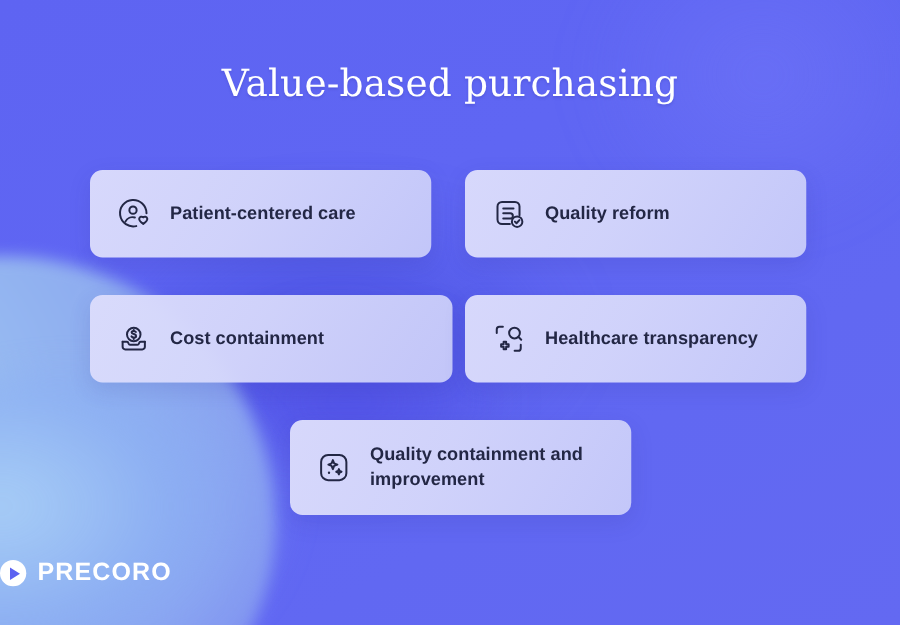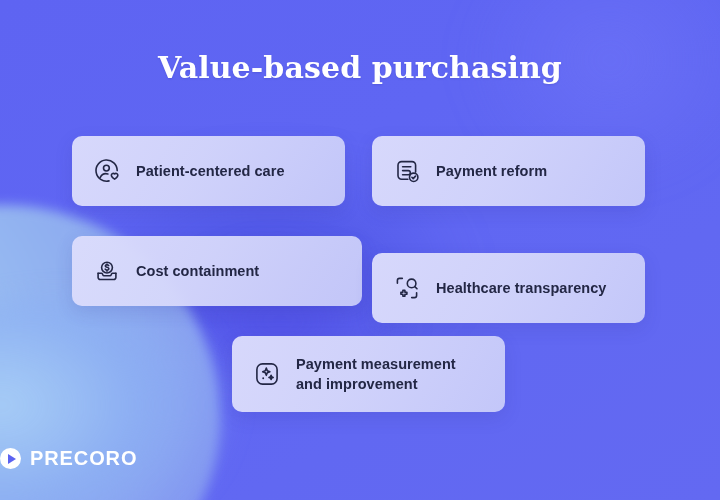--- a/index.html
+++ b/index.html
@@ -81,21 +81,21 @@
     height: 500px;
   }
 
   .page-title {
     position: absolute;
     left: 0;
     top: 50px;
     width: 720px;
     text-align: center;
     font-family: "DejaVu Serif", "Liberation Serif", serif;
-    font-weight: 700;
+    font-weight: 400;
     font-size: 30px;
     letter-spacing: .1px;
     color: #ffffff;
     text-shadow: 0 1px 2px rgba(40,40,140,.18);
   }
 
   
   .card {
     position: absolute;
     display: flex;
@@ -119,21 +119,21 @@
     font-size: 14.5px;
     font-weight: 700;
     line-height: 1.38;
     color: #232745;
     letter-spacing: .05px;
   }
 
   #card-patient     { left: 72px;  top: 136px; width: 273px; height: 70px; }
   #card-payment     { left: 372px; top: 136px; width: 273px; height: 70px; }
   #card-cost        { left: 72px;  top: 236px; width: 290px; height: 70px; }
-  #card-transparency{ left: 372px; top: 236px; width: 273px; height: 70px; margin-top: 17px; }
+  #card-transparency{ left: 372px; top: 236px; width: 273px; height: 70px; }
   #card-quality     { left: 232px; top: 336px; width: 273px; height: 76px; }
 
   
   .logo {
     position: absolute;
     left: 0;
     top: 447px;
     width: 720px;
     display: flex;
     align-items: center;
@@ -194,21 +194,21 @@
     <div class="card" id="card-payment">
       <span class="icon-wrap">
         <svg width="28" height="28" viewBox="0 0 28 28" fill="none" stroke="#232745" stroke-width="1.6" stroke-linecap="round" stroke-linejoin="round">
           <path d="M22.6 15.1V8.2a3.6 3.6 0 0 0-3.6-3.6H8.6A3.6 3.6 0 0 0 5 8.2v10.4a3.6 3.6 0 0 0 3.6 3.6h6.3"></path>
           <path d="M9.6 9.7h8.2"></path>
           <path d="M9.6 13.6h5.6a2.1 2.1 0 0 1 0 4.2H9.6"></path>
           <circle cx="20.7" cy="20.3" r="4.2"></circle>
           <path d="M18.9 20.3l1.3 1.3 2.3-2.5"></path>
         </svg>
       </span>
-      <span class="card-label">Payment reform</span>
+      <span class="card-label">Quality reform</span>
     </div>
 
     <div class="card" id="card-cost">
       <span class="icon-wrap">
         <svg width="28" height="28" viewBox="0 0 28 28" fill="none" stroke="#232745" stroke-width="1.6" stroke-linecap="round" stroke-linejoin="round">
           <circle cx="14" cy="10.6" r="5.4"></circle>
           <path d="M15.7 8.6c-.4-.6-1.1-.9-1.8-.9-.9 0-1.6.5-1.6 1.2 0 1.8 3.6.9 3.6 2.8 0 .8-.8 1.3-1.8 1.3-.8 0-1.5-.3-1.9-.9"></path>
           <path d="M14 7v.7M14 13.5v.7"></path>
           <path d="M5.1 16.3h3.3c.5 0 .9.3 1.1.7l.4 1c.2.5.6.8 1.1.8h6c.5 0 .9-.3 1.1-.8l.4-1c.2-.4.6-.7 1.1-.7h3.3"></path>
           <path d="M5.1 16.3v4.1a2.1 2.1 0 0 0 2.1 2.1h13.6a2.1 2.1 0 0 0 2.1-2.1v-4.1"></path>
@@ -232,21 +232,21 @@
 
     <div class="card" id="card-quality">
       <span class="icon-wrap">
         <svg width="28" height="28" viewBox="0 0 28 28" fill="none" stroke="#232745" stroke-width="1.6" stroke-linecap="round" stroke-linejoin="round">
           <rect x="3.9" y="3.9" width="20.2" height="20.2" rx="5.6"></rect>
           <path d="M13.3 8.1l1 2.6 2.6 1-2.6 1-1 2.6-1-2.6-2.6-1 2.6-1z"></path>
           <path d="M18.1 15.3l.6 1.5 1.5.6-1.5.6-.6 1.5-.6-1.5-1.5-.6 1.5-.6z"></path>
           <circle cx="10.2" cy="18.2" r=".95" fill="#232745" stroke="none"></circle>
         </svg>
       </span>
-      <span class="card-label">Payment measurement and improvement</span>
+      <span class="card-label">Quality containment and improvement</span>
     </div>
 
     <div class="logo">
       <span class="logo-mark">
         <span class="tri"></span>
       </span>
       <span class="logo-text">PRECORO</span>
     </div>
 
   </div>

